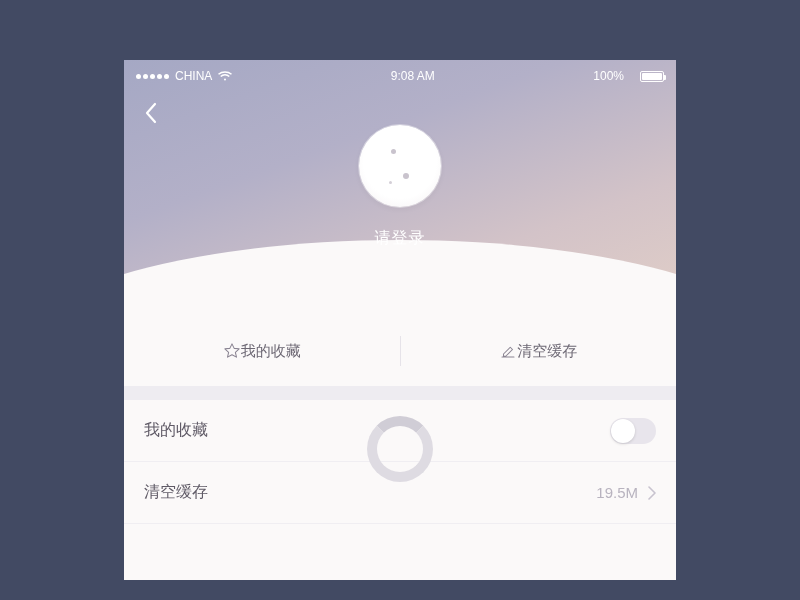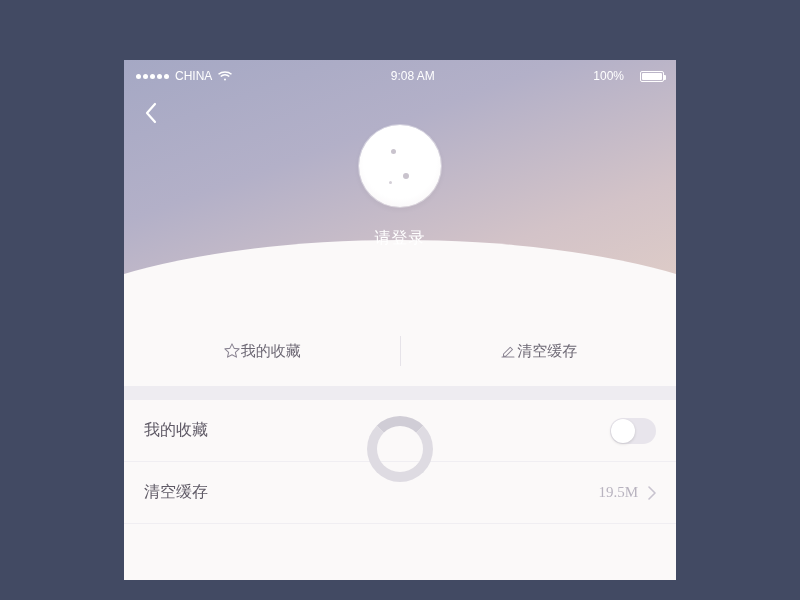--- a/index.html
+++ b/index.html
@@ -130,21 +130,21 @@
     height: 62px;
     display: flex;
     align-items: center;
     justify-content: space-between;
     padding: 0 20px;
     color: #5f5a66;
     font-size: 16px;
     border-bottom: 1px solid #f0eef2;
     background: #fbf9f9;
   }
-  .row .right { display: flex; align-items: center; gap: 10px; color: #b8b3bf; font-size: 15px; font-family: Liberation Serif, serif; }
+  .row .right { display: flex; align-items: center; gap: 10px; color: #b8b3bf; font-size: 15px; }
 
   .toggle {
     width: 46px; height: 26px; border-radius: 13px;
     background: #e8e5ec;
     position: relative;
   }
   .toggle .knob {
     position: absolute; top: 1px; left: 1px;
     width: 24px; height: 24px; border-radius: 50%;
     background: #fff;

